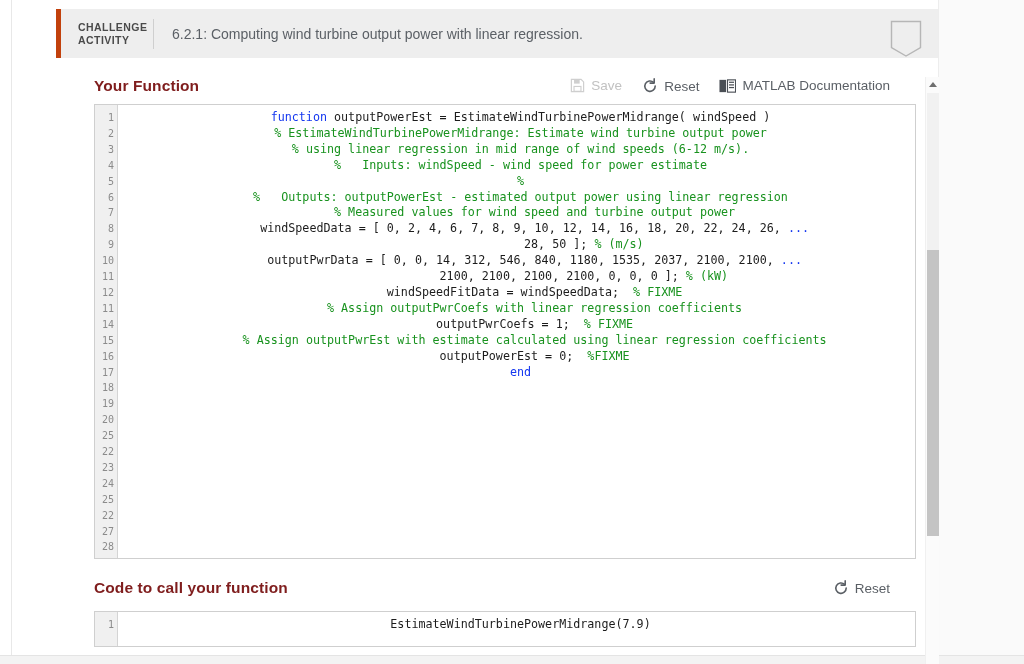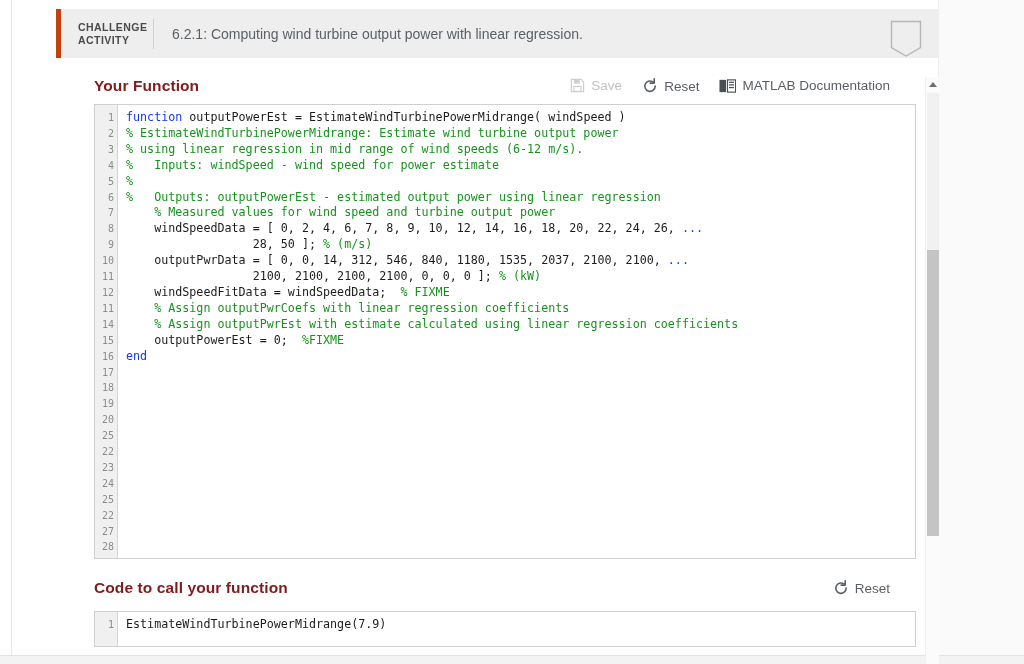--- a/index.html
+++ b/index.html
@@ -137,20 +137,21 @@
     flex: 1 1 auto;
     padding: 5px 0 0 8px;
     overflow: hidden;
   }
   .code div {
     font-family: "DejaVu Sans Mono", monospace;
     font-size: 11.7px;
     line-height: 15.9px;
     color: #1c1c1c;
     white-space: pre;
+    text-align: center;
   }
   .cm  { color: #18921e; }   
   .kw  { color: #1437f0; }   
   .el  { color: #1437f0; }   
 
   #editor-main { height: 455px; margin-top: 2px; }
   #editor-call { height: 36px; margin-top: 12px; }
 
   .section-head.second { height: 40px; padding-top: 18px; }
 
@@ -293,20 +294,21 @@
             <div><span>    windSpeedData = [ 0, 2, 4, 6, 7, 8, 9, 10, 12, 14, 16, 18, 20, 22, 24, 26, </span><span class="el">...</span></div>
             <div><span>                  28, 50 ]; </span><span class="cm">% (m/s)</span></div>
             <div><span>    outputPwrData = [ 0, 0, 14, 312, 546, 840, 1180, 1535, 2037, 2100, 2100, </span><span class="el">...</span></div>
             <div><span>                  2100, 2100, 2100, 2100, 0, 0, 0 ]; </span><span class="cm">% (kW)</span></div>
             <div><span></span></div>
             <div><span></span></div>
             <div><span>    windSpeedFitData = windSpeedData;  </span><span class="cm">% FIXME</span></div>
             <div><span></span></div>
             <div><span></span></div>
             <div><span class="cm">    % Assign outputPwrCoefs with linear regression coefficients</span></div>
+            <div><span>    outputPwrCoefs = 1;  </span><span class="cm">% FIXME</span></div>
             <div><span></span></div>
             <div><span class="cm">    % Assign outputPwrEst with estimate calculated using linear regression coefficients</span></div>
             <div><span>    outputPowerEst = 0;  </span><span class="cm">%FIXME</span></div>
             <div><span></span></div>
             <div><span class="kw">end</span></div>
           </div>
       </div>
 
       <div class="section-head second">
         <div class="section-title">Code to call your function</div>

